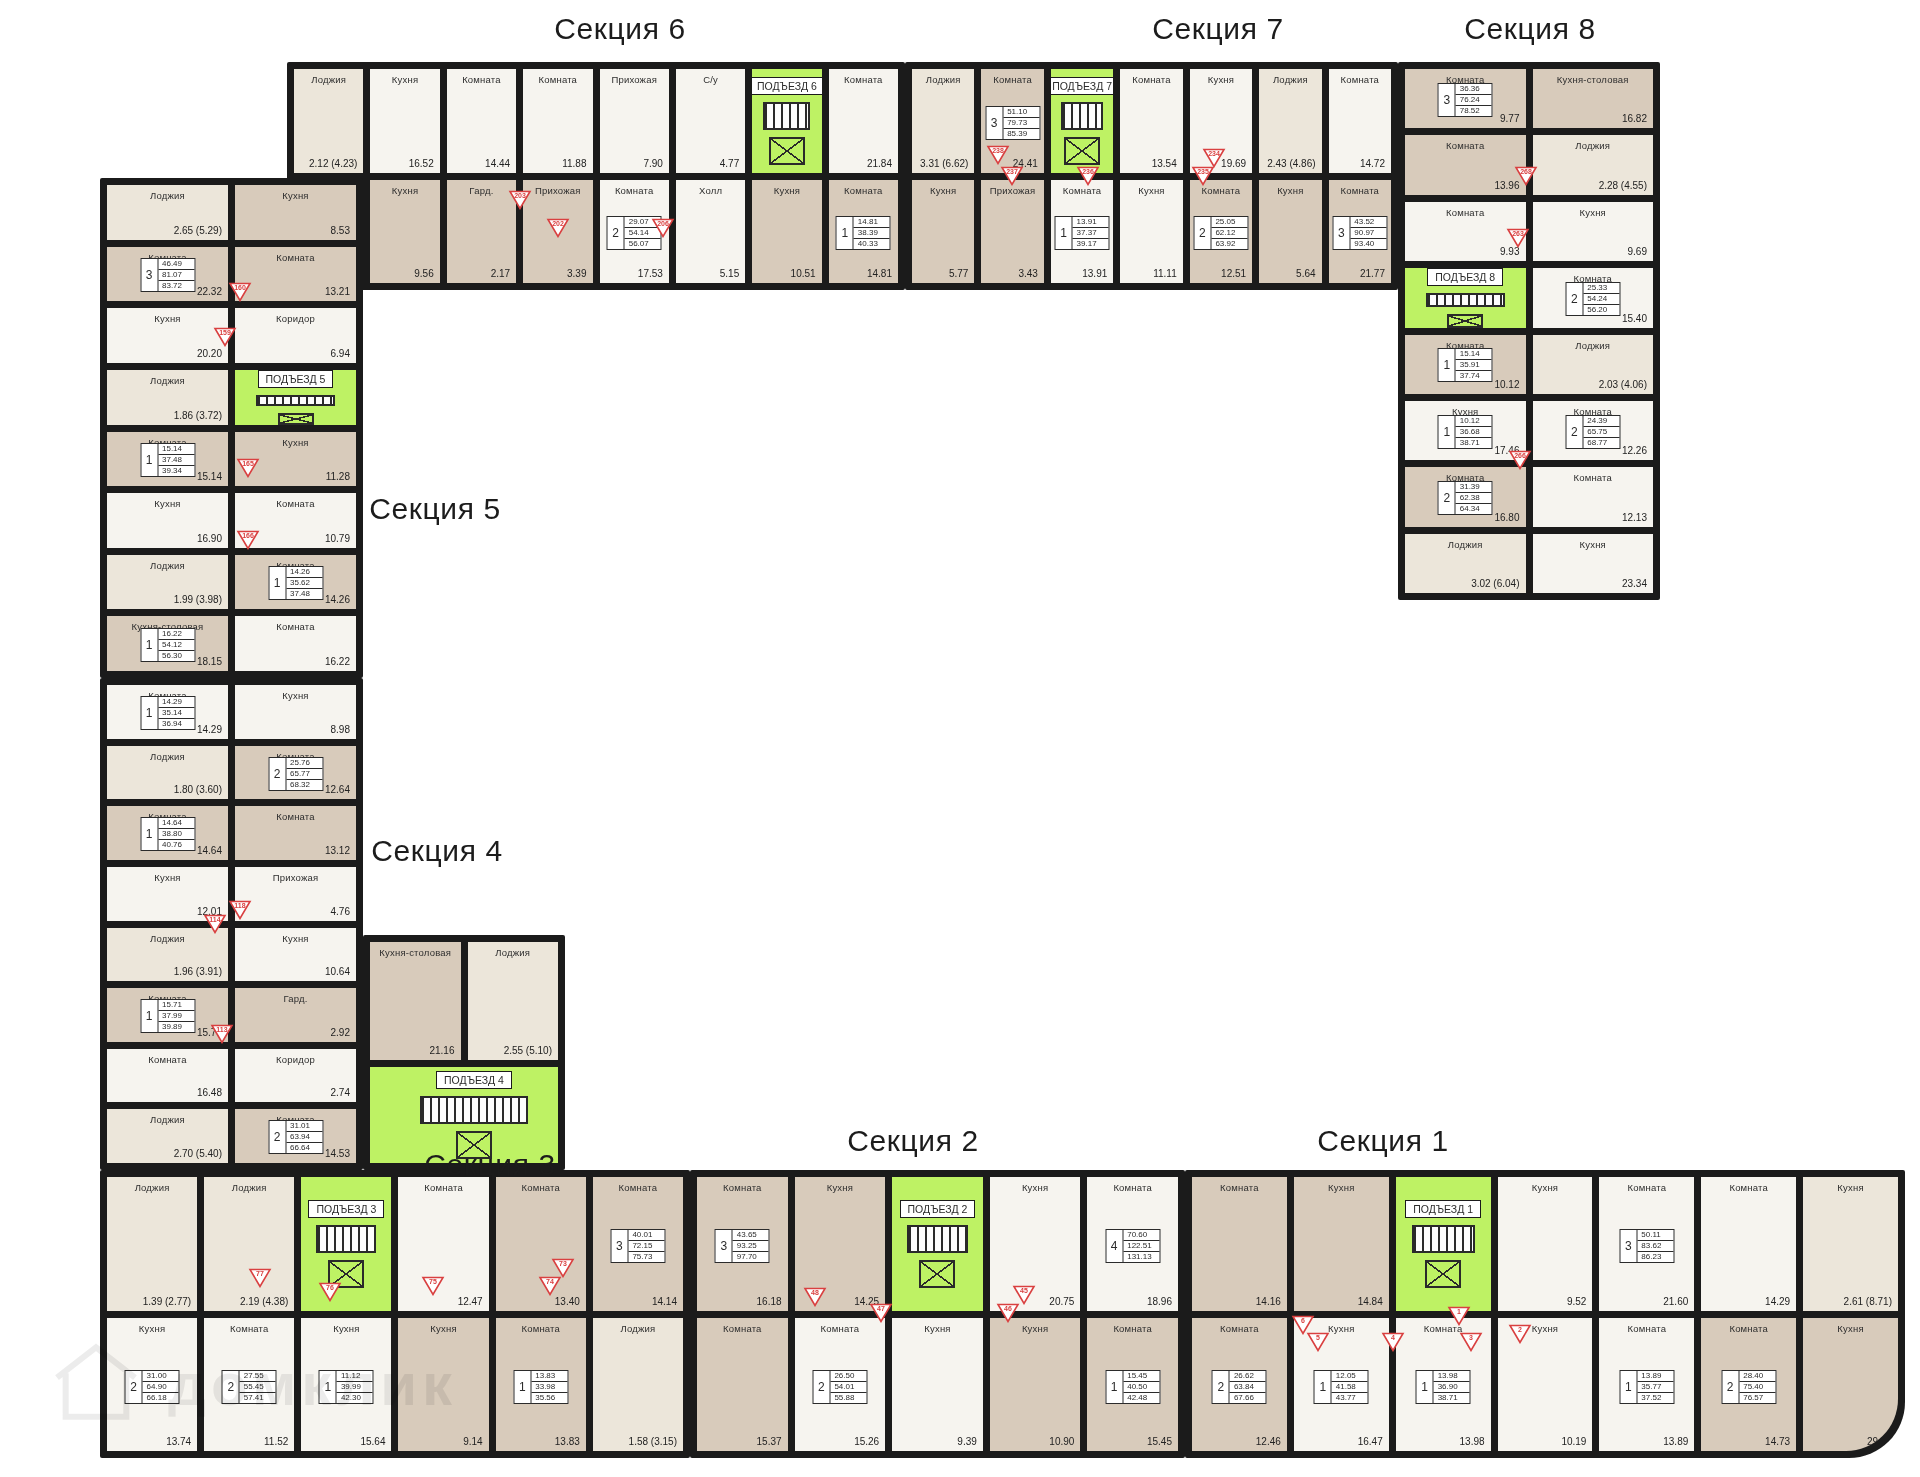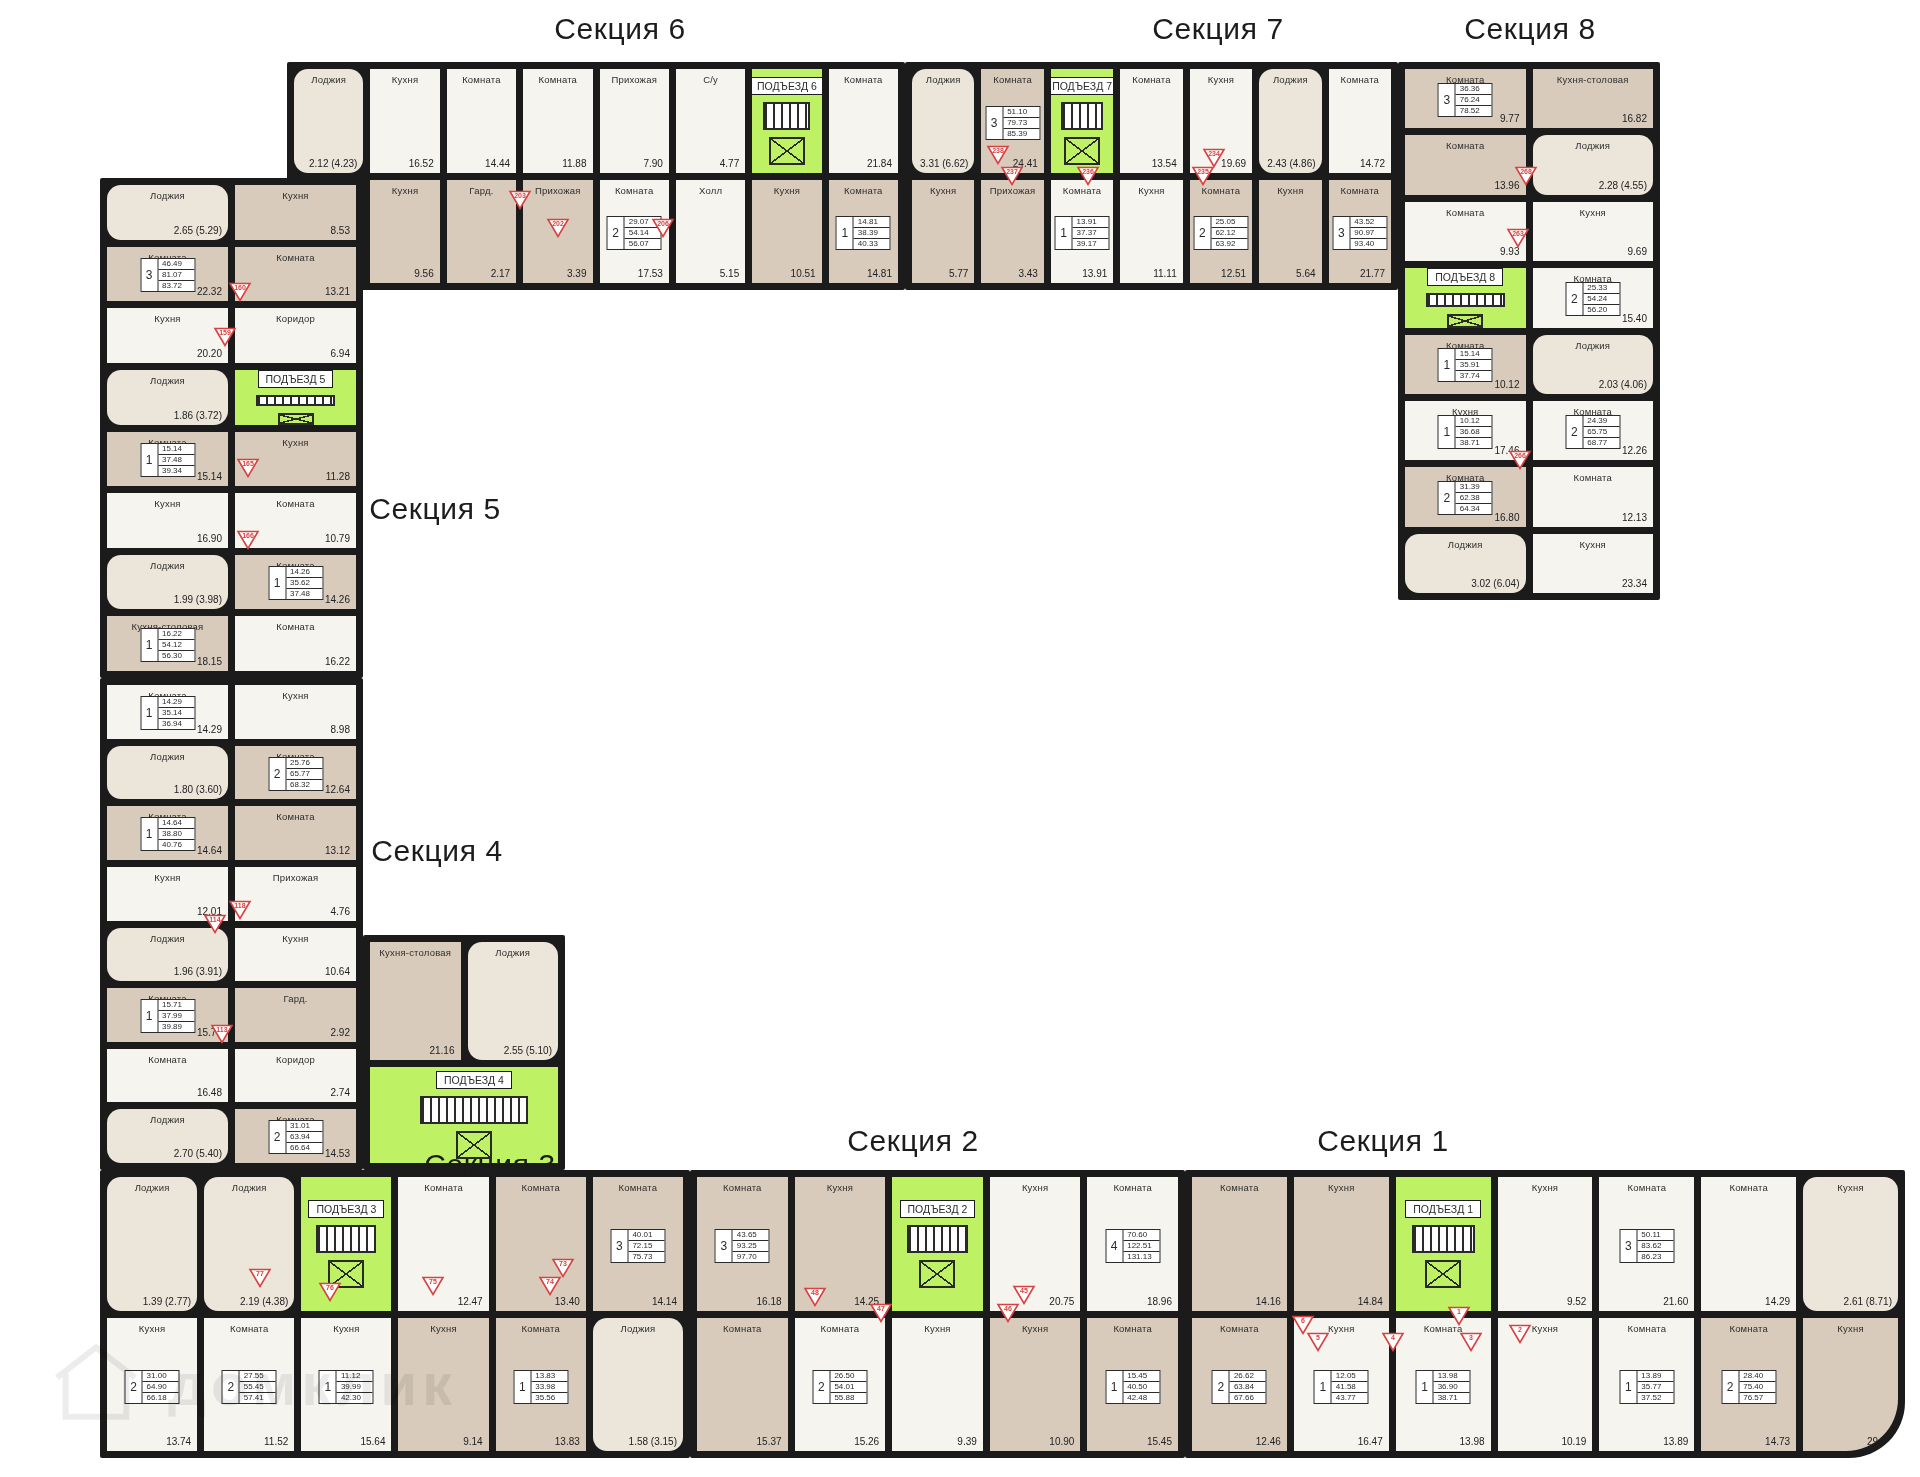--- a/index.html
+++ b/index.html
@@ -8,21 +8,21 @@
 
   .section-title{position:absolute;transform:translateX(-50%);font-size:30px;font-weight:500;
         color:#1c1c1c;letter-spacing:.6px;white-space:nowrap;z-index:4;}
 
   .wing{position:absolute;background:#1b1b1b;display:grid;gap:7px;padding:7px;
         box-sizing:border-box;border-radius:2px;z-index:1;}
 
   .cell{position:relative;overflow:hidden;background:#f6f4ef;}
   .v-b{background:#d8cbbb;}
   .v-w{background:#f6f4ef;}
-  .v-l{background:#ece6da;border-radius:14px;}
+  .v-l{background:#ece6da;}
   .round{border-bottom-right-radius:52px;}
 
   .rname{position:absolute;top:5px;left:0;right:0;text-align:center;
         font-size:9.5px;letter-spacing:.2px;color:#2e2e2e;white-space:nowrap;}
   .rarea{position:absolute;bottom:4px;right:6px;font-size:10px;color:#222;}
 
   .apt{position:absolute;left:50%;top:52%;transform:translate(-50%,-50%);display:flex;
         background:#ffffff;border:1px solid #2b2b2b;z-index:2;}
   .apt-n{width:16px;display:flex;align-items:center;justify-content:center;
         font-size:12px;border-right:1px solid #2b2b2b;}

